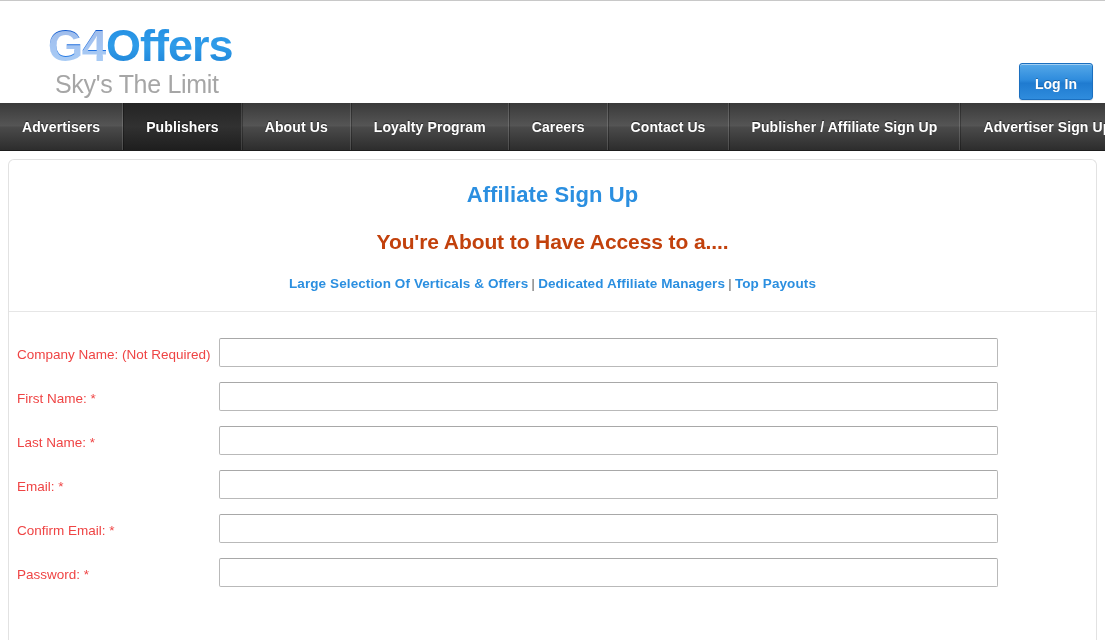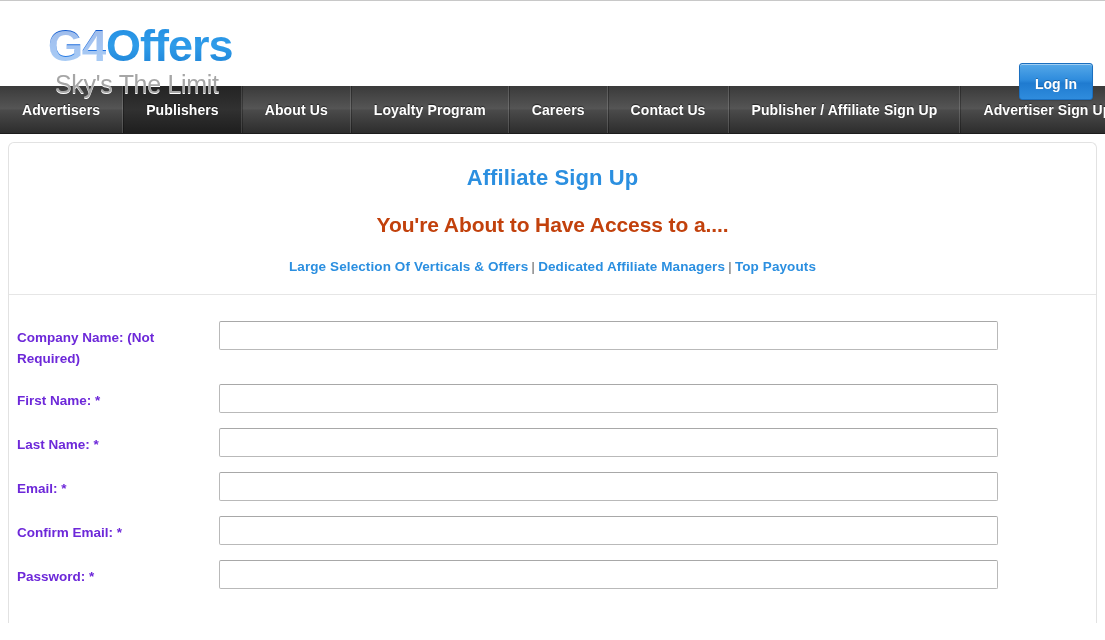--- a/index.html
+++ b/index.html
@@ -18,21 +18,21 @@
   
   .top-rule {
     height: 1px;
     background: #c8c8c8;
     width: 100%;
   }
 
   
   .header {
     position: relative;
-    height: 85px;
+    height: 102px;
     background: #ffffff;
   }
   .logo {
     position: absolute;
     left: 48px;
     top: 22px;
     line-height: 1;
     user-select: none;
   }
   .logo-main {
@@ -166,22 +166,22 @@
     display: flex;
     align-items: flex-start;
     margin-bottom: 15px;
   }
   .form-label {
     width: 210px;
     flex: 0 0 210px;
     padding-left: 8px;
     box-sizing: border-box;
     font-size: 13.5px;
-    font-weight: bold;
-    color: #6d28d9;
+    font-weight: normal;
+    color: #ef4444;
     line-height: 21px;
     padding-top: 6px;
   }
   .form-field {
     flex: 1;
     padding-right: 98px;
   }
   .form-field input {
     width: 100%;
     box-sizing: border-box;

